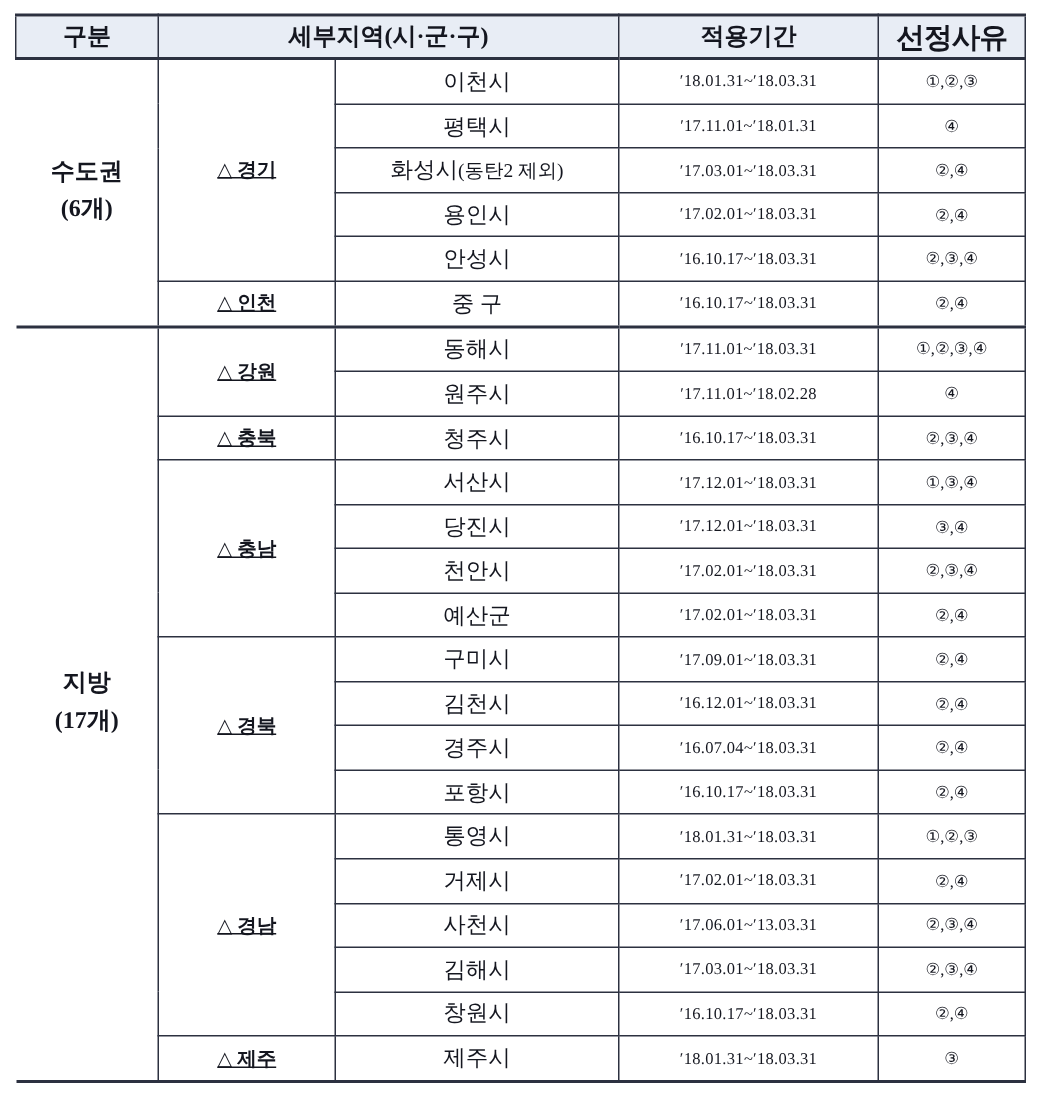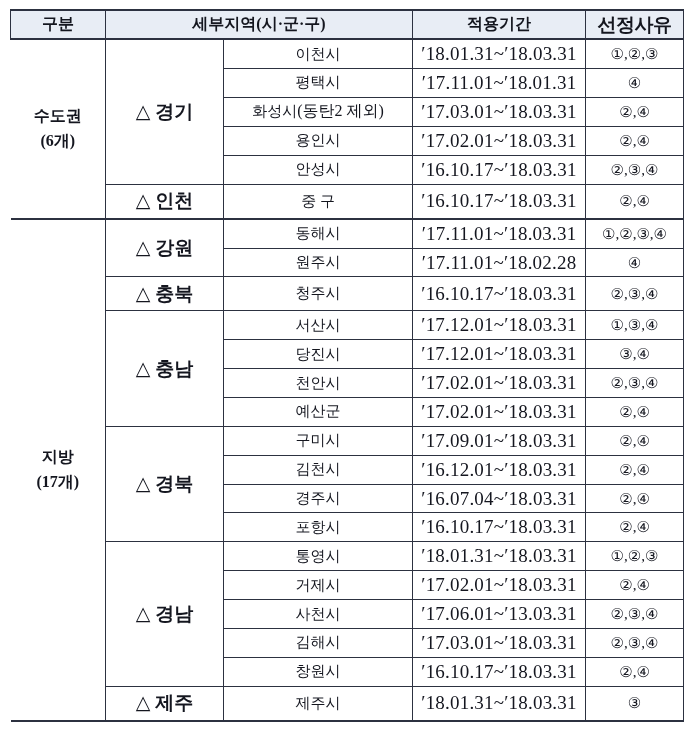--- a/index.html
+++ b/index.html
@@ -36,26 +36,26 @@
     height: 29px;
     border-bottom: 2px solid #2c3140;
   }
   thead th.h-reason { font-size: 19px; letter-spacing: -0.5px; }
 
   tbody td { font-size: 15px; }
   td.group-cell {
     border-left: none;
     font-weight: bold; font-size: 16px; line-height: 1.55; margin-top: 36px;
   }
-  td.province-cell { font-weight: bold; font-size: 19px; }
+  td.province-cell { font-weight: bold; font-size: 13px; text-decoration: underline; }
   td.city-cell   { font-size: 15px; }
-  td.period-cell { font-size: 19px; letter-spacing: 0.2px; }
-  td.reason-cell { font-size: 15px; }
+  td.period-cell { font-size: 11px; letter-spacing: 0.2px; }
+  td.reason-cell { font-size: 11px; }
   tr.group-start td { border-top: 2px solid #2c3140; }
-  span.city-note { font-size: 16px; }
+  span.city-note { font-size: 13px; }
 </style>
 </head>
 <body>
 
 <div class="page">
   <table class="region-table">
     <colgroup>
       <col class="c-group">
         <col class="c-prov">
         <col class="c-city">

